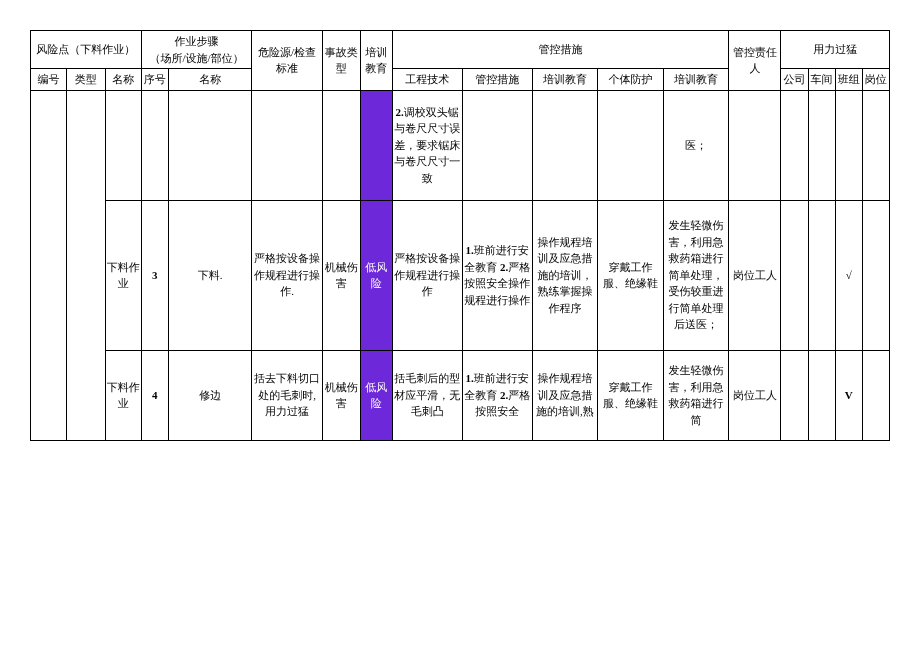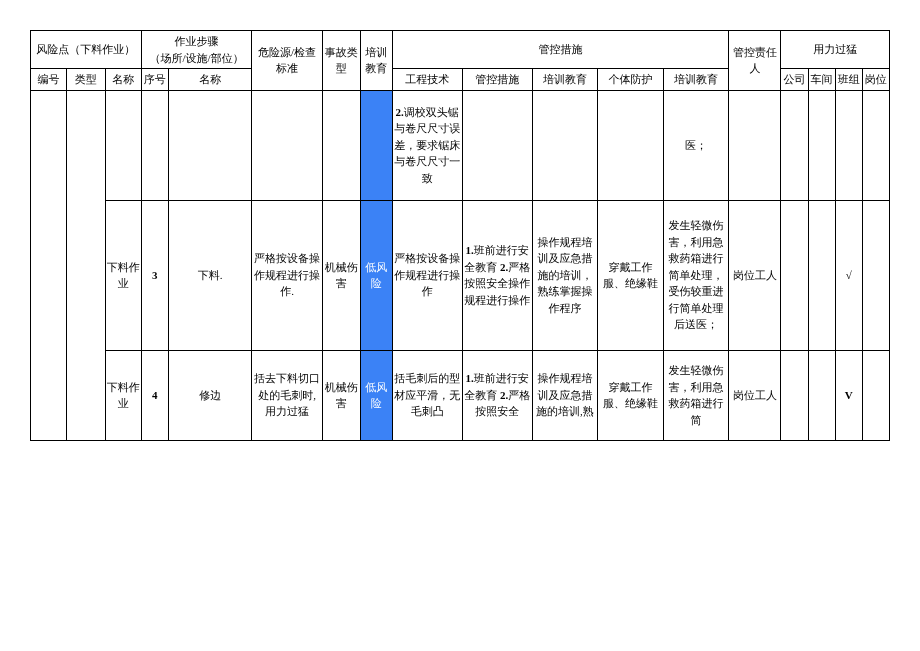--- a/index.html
+++ b/index.html
@@ -20,21 +20,21 @@
       border: 1px solid #000;
       text-align: center;
       vertical-align: middle;
       padding: 2px 1px;
       font-weight: normal;
       word-wrap: break-word;
       line-height: 1.5;
     }
     th { font-weight: normal; }
     .risk-low {
-      background: #3b82f6;
+      background: #6d28d9;
       color: #fff;
     }
     .col-no { width: 32px; }
     .col-type { width: 34px; }
     .col-name { width: 32px; }
     .col-seq { width: 24px; }
     .col-step { width: 74px; }
     .col-hazard { width: 62px; }
     .col-acc { width: 34px; }
     .col-risk { width: 28px; }

